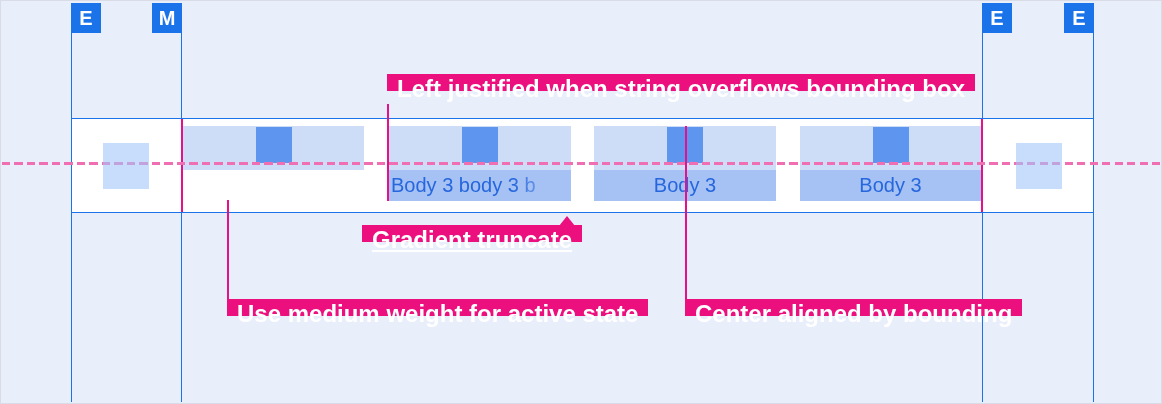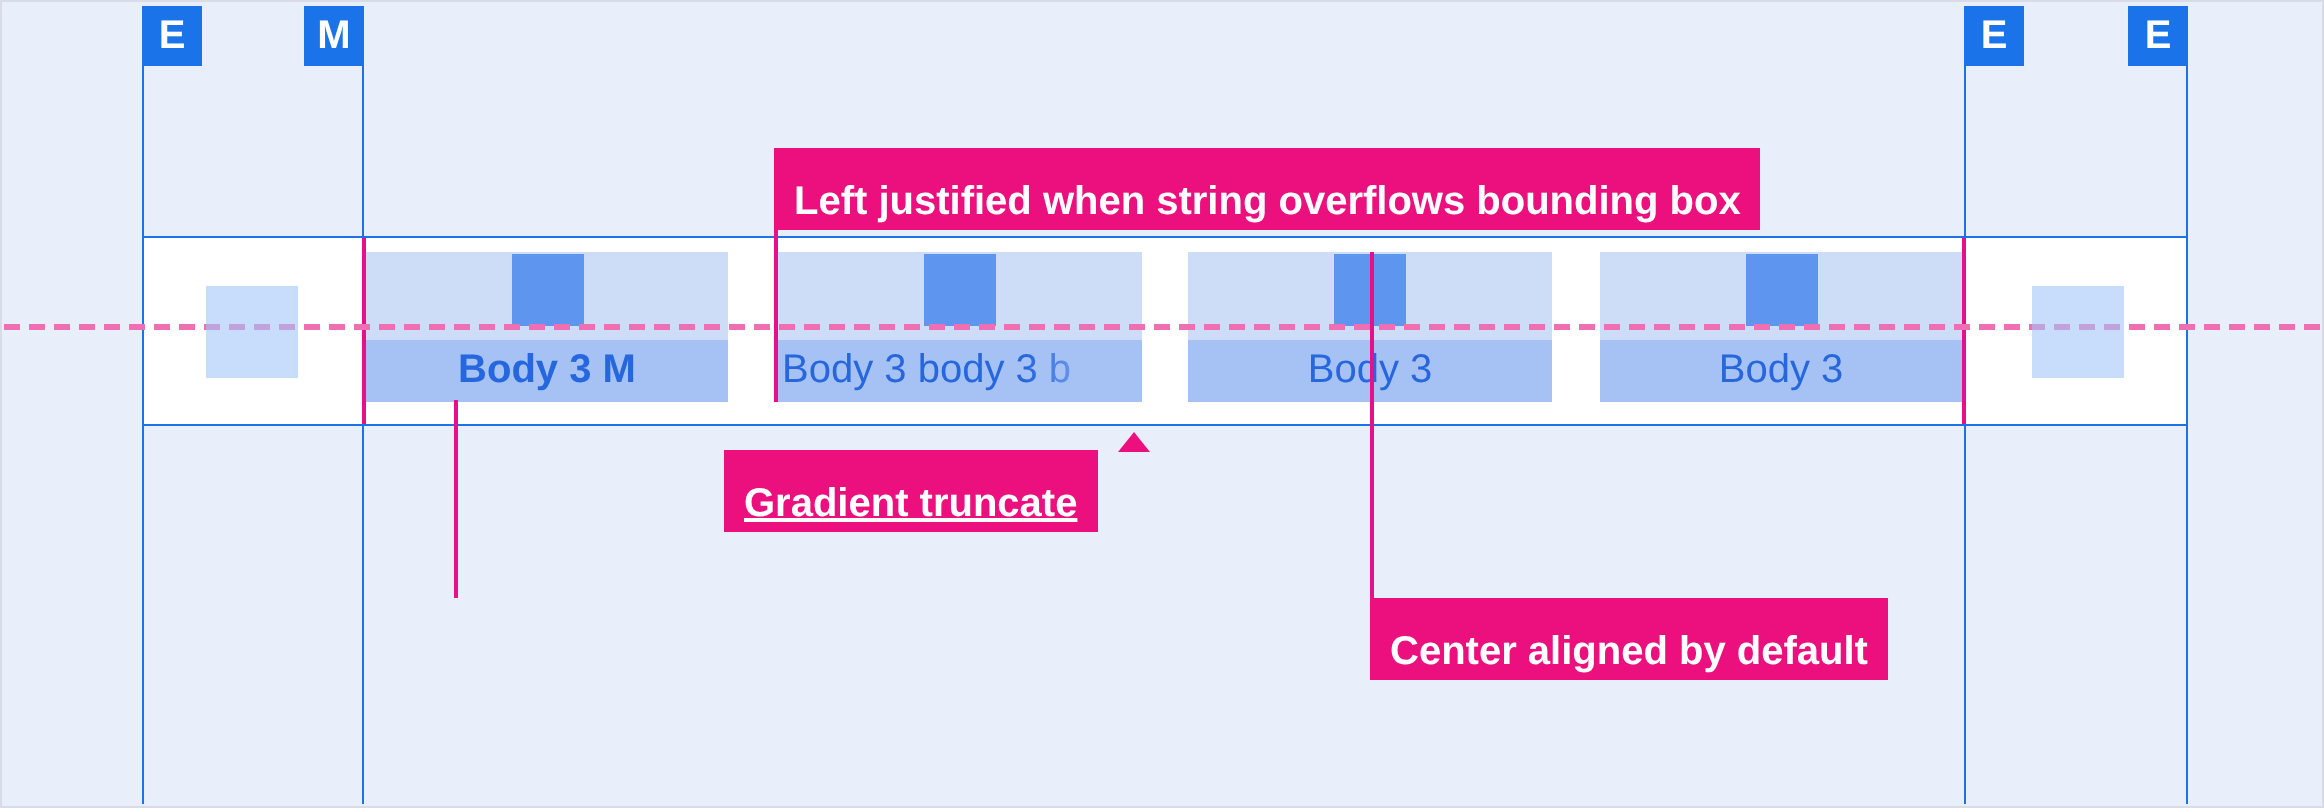--- a/index.html
+++ b/index.html
@@ -48,23 +48,23 @@
   .tab-label.active{font-weight:bold;}
   .tab-label.leftalign{text-align:left;padding-left:2px;}
   .fade{position:absolute;right:0;top:0;bottom:0;width:58px;z-index:2;
     background:linear-gradient(to right, rgba(166,193,243,0), var(--c-tab_label_band_bg) 80%);}
   .baseline{position:absolute;left:1px;right:1px;top:161px;height:3px;z-index:5;
     background:repeating-linear-gradient(to right, var(--c-baseline_pink) 0 8px, transparent 8px 12.5px);}
   .edge-square{position:absolute;top:142px;width:46px;height:46px;
     background:var(--c-edge_square_fill);z-index:6;}
   .connector{position:absolute;width:2px;background:var(--c-connector_pink);z-index:7;}
   .note{
-    position:absolute;height:17px;line-height:30px;padding:12px 10px;z-index:8;
+    position:absolute;height:17px;line-height:30px;padding:0 10px;z-index:8;
     background:var(--c-annotation_bg);color:var(--c-annotation_text);
-    font-size:20px;font-weight:bold;white-space:nowrap;
+    font-size:24px;font-weight:bold;white-space:nowrap;
   }
   .caret{position:absolute;left:558px;top:215px;width:0;height:0;z-index:8;
     border-left:8px solid transparent;border-right:8px solid transparent;
     border-bottom:10px solid var(--c-annotation_bg);}
 </style>
 </head>
 <body>
 
 <div class="frame">
 
@@ -79,23 +79,20 @@
   <div class="badge" style="left:1063px;">E</div>
 
   <div class="tabbar"></div>
 
   <div class="inbar-line" style="left:180px;"></div>
   <div class="inbar-line" style="left:980px;"></div>
 
   <div class="tab" style="left:182px;width:181px;">
     <div class="tab-top">
       <div class="tab-icon"></div>
-    </div>
-    <div class="tab-band">
-      <span class="tab-label active">Body 3 M</span>
     </div>
   </div>
 
   <div class="tab" style="left:388px;width:182px;">
     <div class="tab-top">
       <div class="tab-icon"></div>
     </div>
     <div class="tab-band">
       <span class="tab-label leftalign">Body 3 body 3 b</span>
       <div class="fade"></div>
@@ -125,15 +122,16 @@
   <div class="edge-square" style="left:102px;"></div>
   <div class="edge-square" style="left:1015px;"></div>
 
   <div class="connector" style="left:386px;top:103px;height:97px;"></div>
   <div class="connector" style="left:226px;top:199px;height:99px;"></div>
   <div class="connector" style="left:684px;top:125px;height:173px;"></div>
 
   <div class="note" style="left:386px;top:73px;">Left justified when string overflows bounding box</div>
   <div class="caret"></div>
   <div class="note" style="left:361px;top:224px;text-decoration:underline;">Gradient truncate</div>
-  <div class="note" style="left:684px;top:298px;">Center aligned by default</div>
+  <div class="note" style="left:226px;top:298px;">Use medium weight for active state</div>
+  <div class="note" style="left:684px;top:298px;">Center aligned by bounding</div>
 
 </div>
 
 </body></html>

